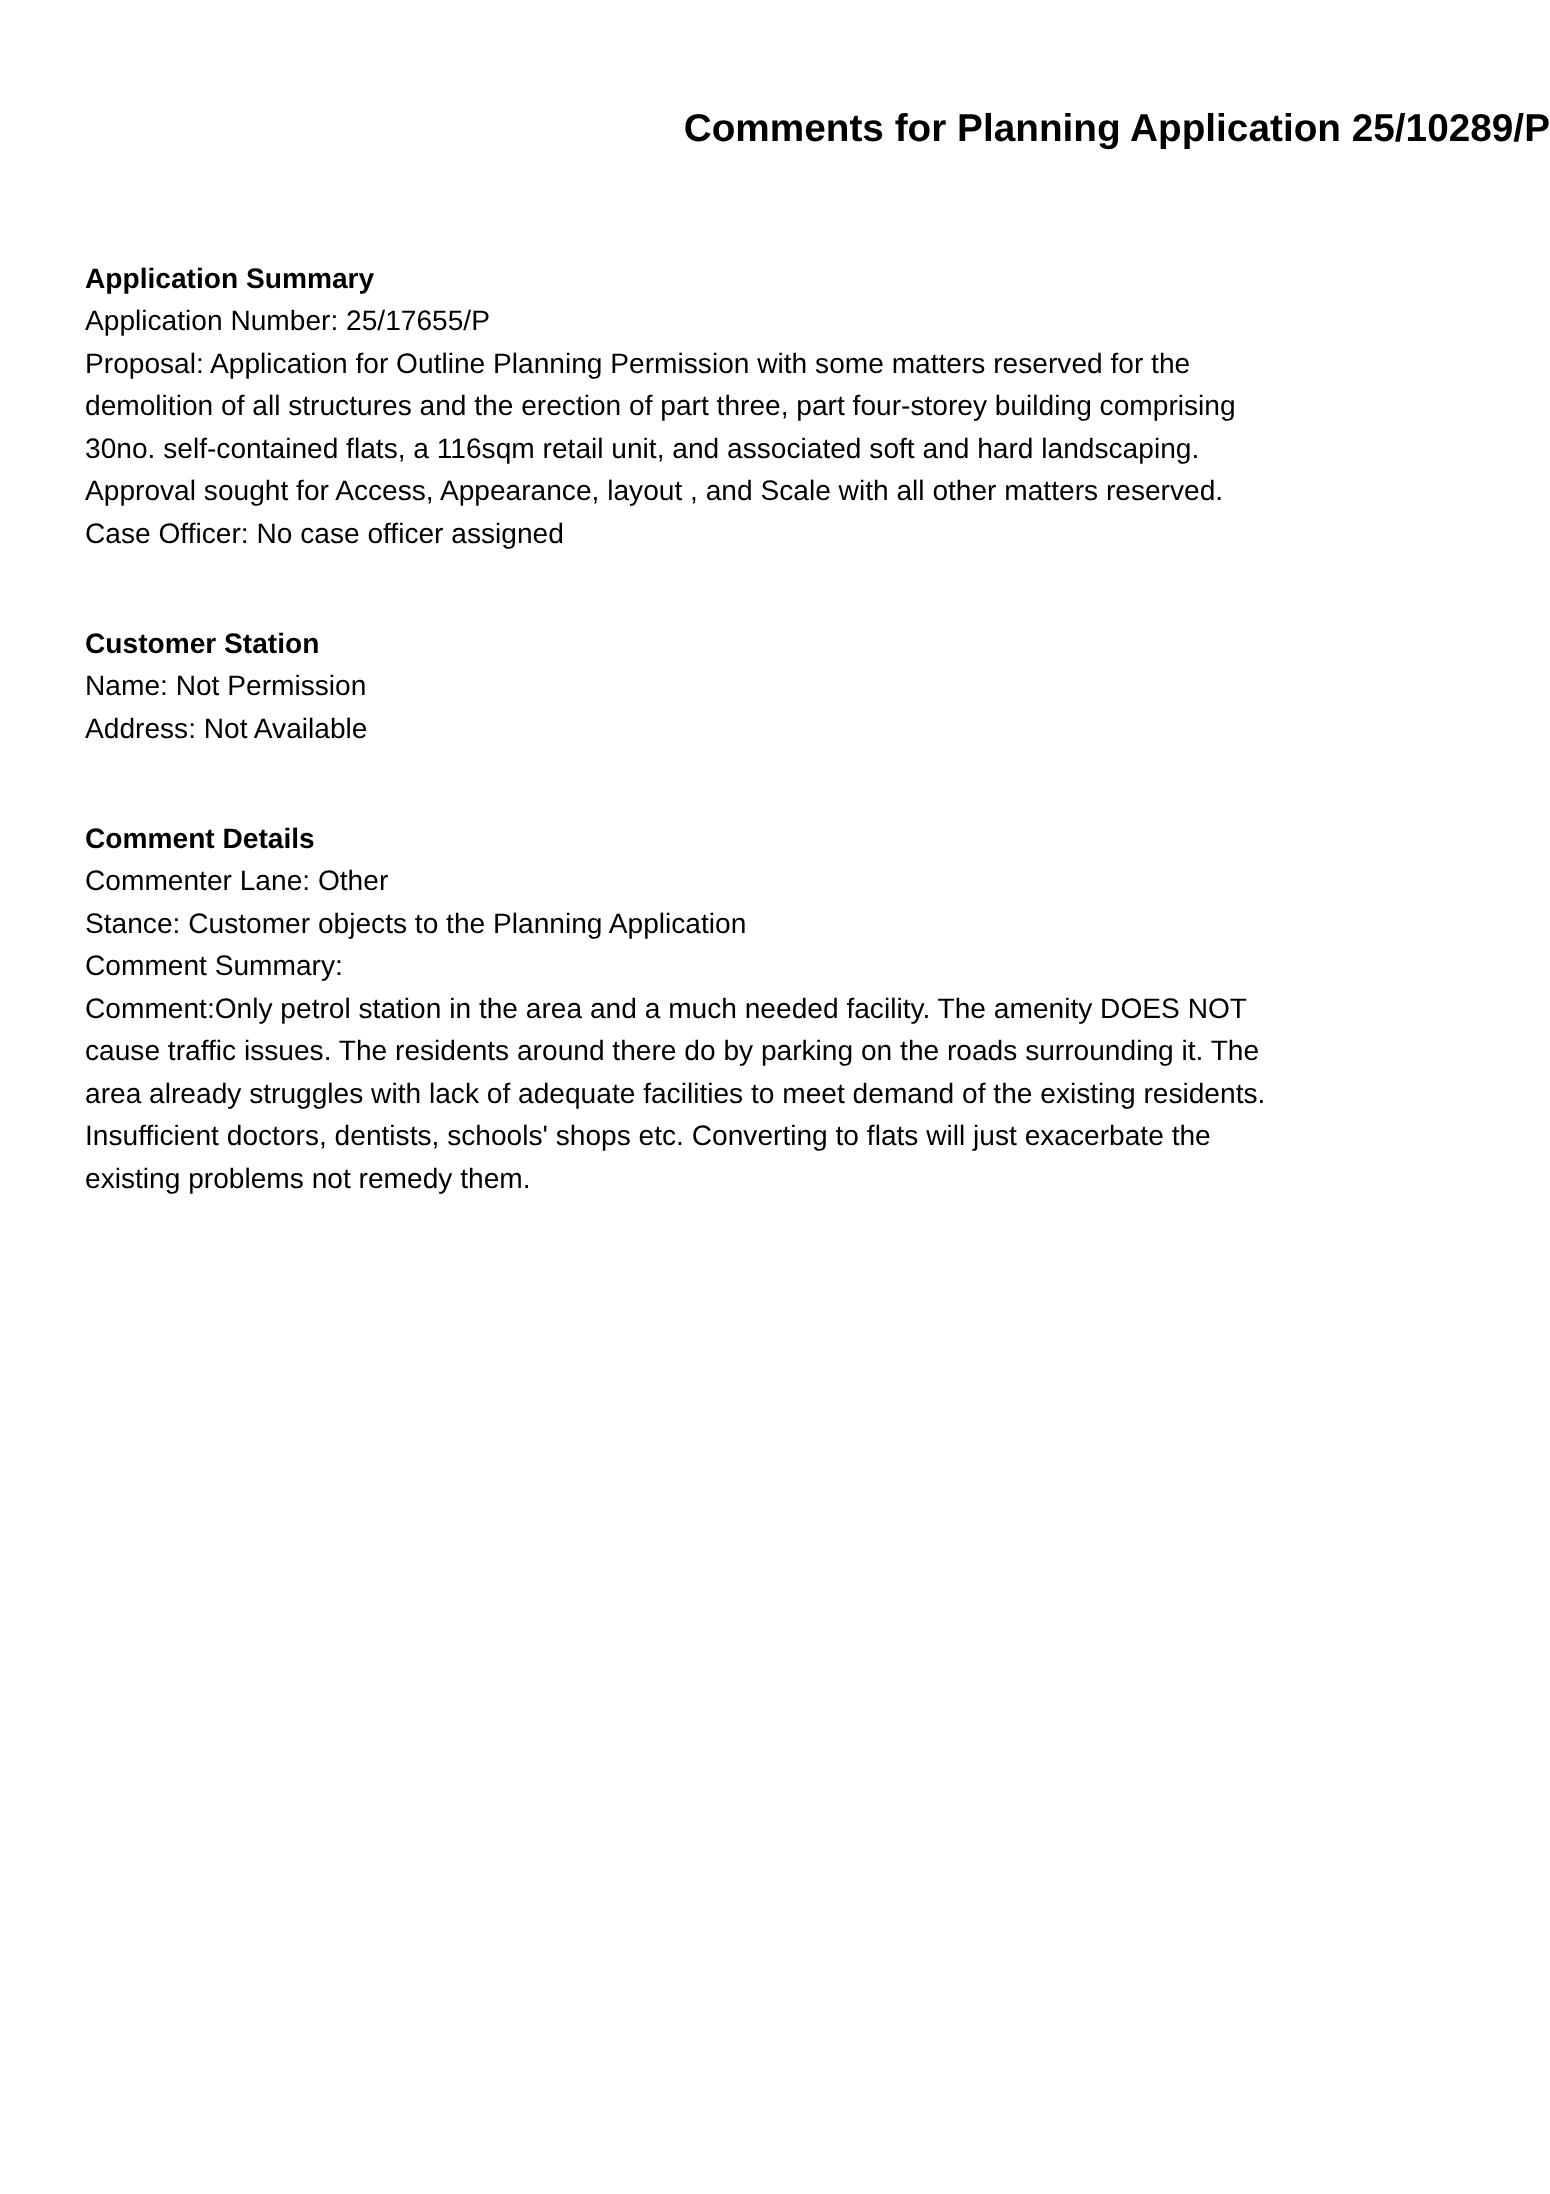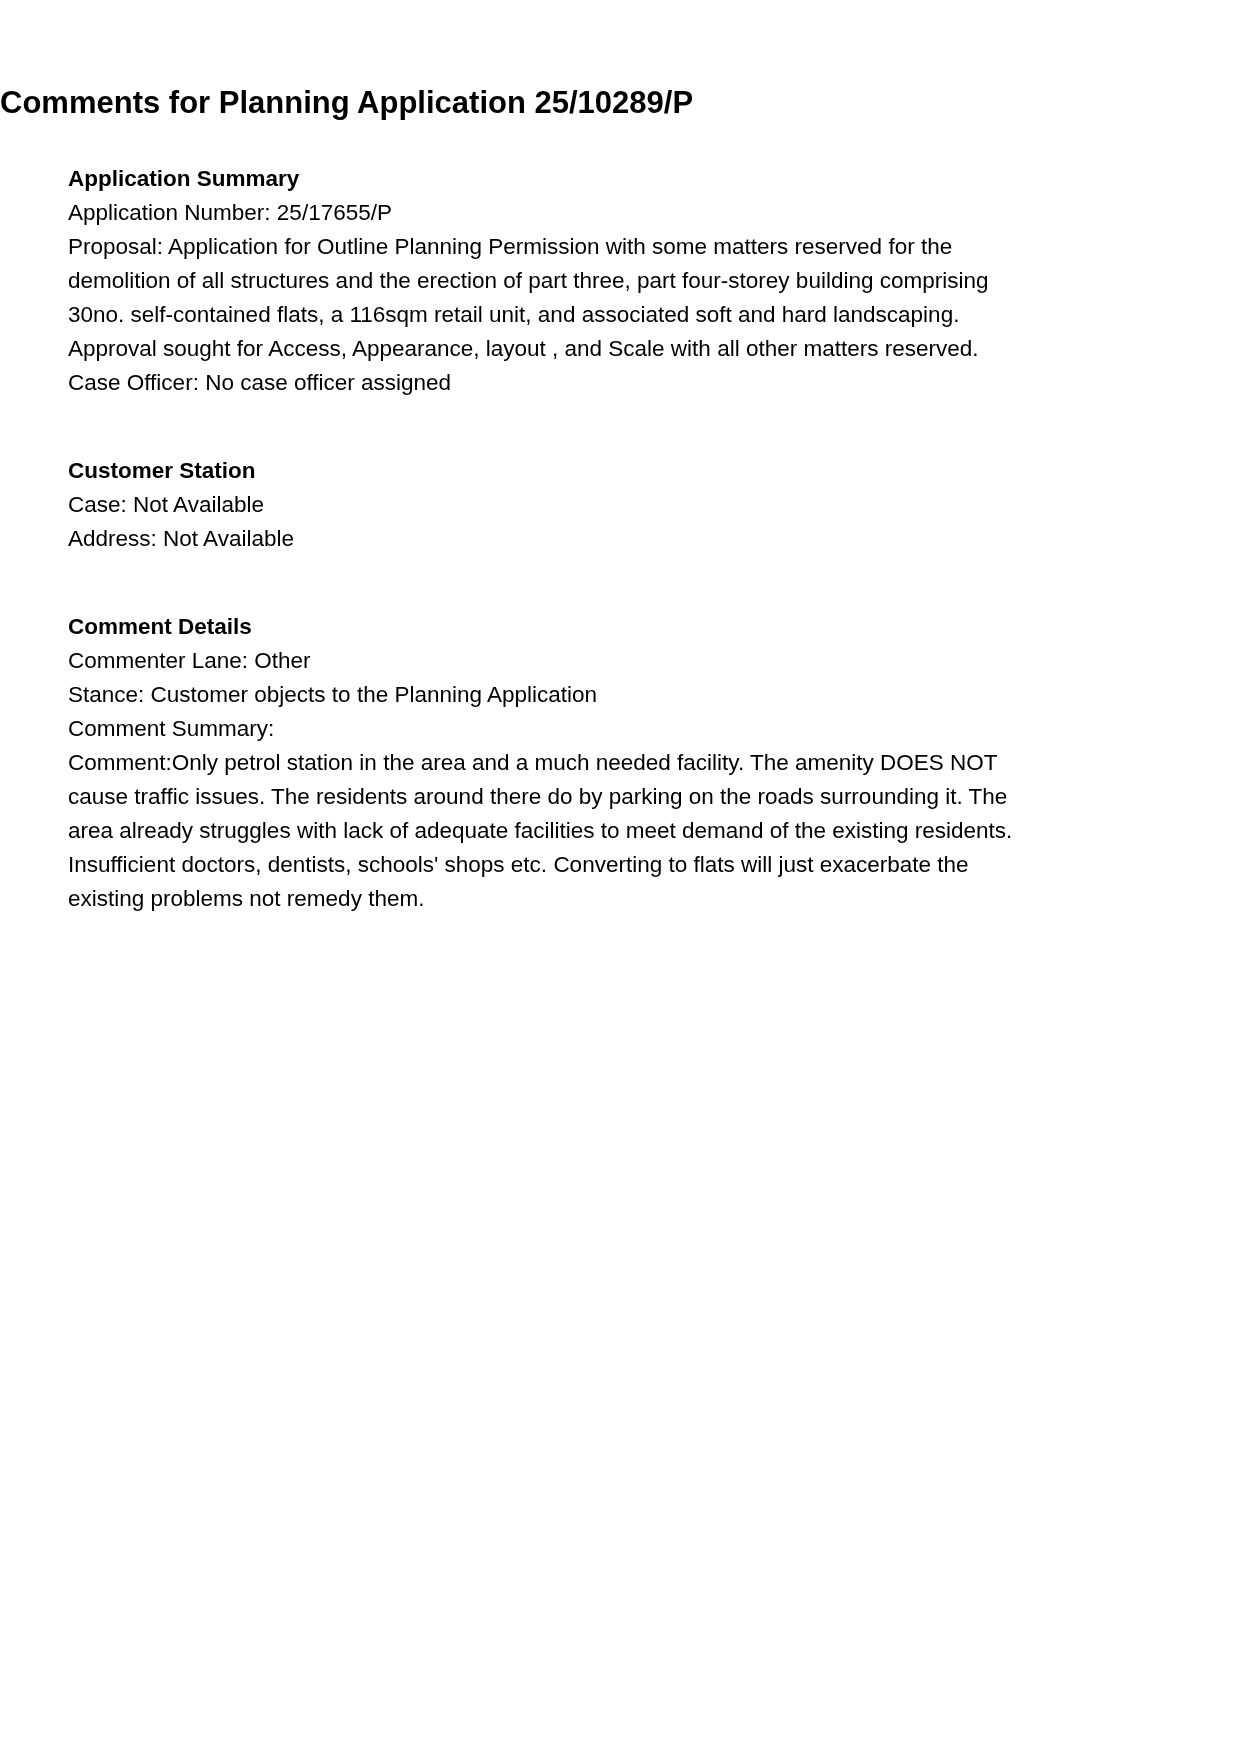--- a/index.html
+++ b/index.html
@@ -12,31 +12,31 @@
     height: 1755px;
     color: #000000;
     font-family: "Liberation Sans", sans-serif;
     overflow: hidden;
   }
   .doc-title {
     margin: 84px 0 0 0;
     font-size: 31px;
     line-height: 38px;
     font-weight: bold;
-    text-align: left;
+    text-align: right;
     letter-spacing: 0px;
   }
   .doc-section {
     margin: 54px 0 0 68px;
     width: 958px;
     font-size: 22.5px;
     line-height: 34px;
   }
   .doc-section.first {
-    margin-top: 40px;
+    margin-top: 84px;
   }
   .doc-section h2 {
     font-size: 22.5px;
     line-height: 34px;
     font-weight: bold;
     margin: 0;
   }
   .doc-section p {
     margin: 0;
   }
@@ -50,21 +50,21 @@
 
   <section class="doc-section first">
     <h2>Application Summary</h2>
     <p>Application Number: 25/17655/P</p>
     <p>Proposal: Application for Outline Planning Permission with some matters reserved for the demolition of all structures and the erection of part three, part four-storey building comprising 30no. self-contained flats, a 116sqm retail unit, and associated soft and hard landscaping. Approval sought for Access, Appearance, layout , and Scale with all other matters reserved.</p>
     <p>Case Officer: No case officer assigned</p>
   </section>
 
   <section class="doc-section">
     <h2>Customer Station</h2>
-    <p>Case: Not Available</p>
+    <p>Name: Not Permission</p>
     <p>Address: Not Available</p>
   </section>
 
   <section class="doc-section">
     <h2>Comment Details</h2>
     <p>Commenter Lane: Other</p>
     <p>Stance: Customer objects to the Planning Application</p>
     <p>Comment Summary:</p>
     <p>Comment:Only petrol station in the area and a much needed facility. The amenity DOES NOT cause traffic issues. The residents around there do by parking on the roads surrounding it. The area already struggles with lack of adequate facilities to meet demand of the existing residents. Insufficient doctors, dentists, schools' shops etc. Converting to flats will just exacerbate the existing problems not remedy them.</p>
   </section>

